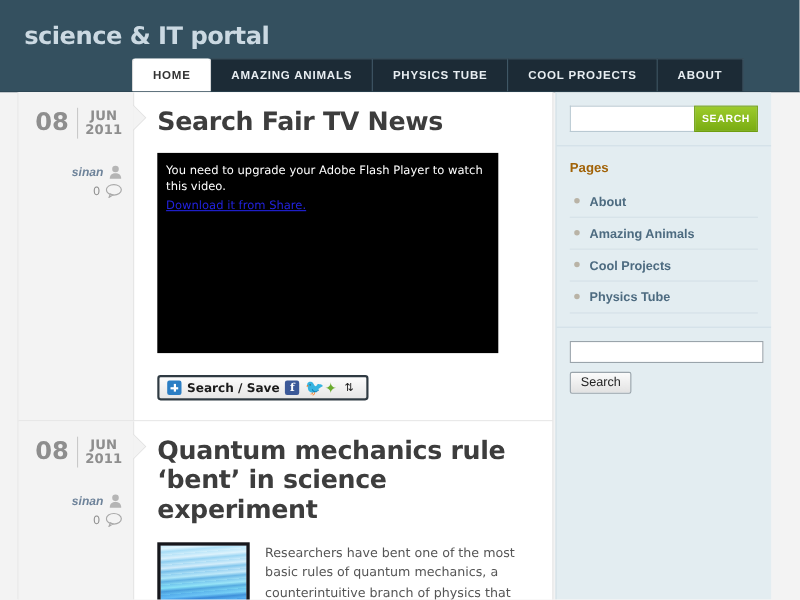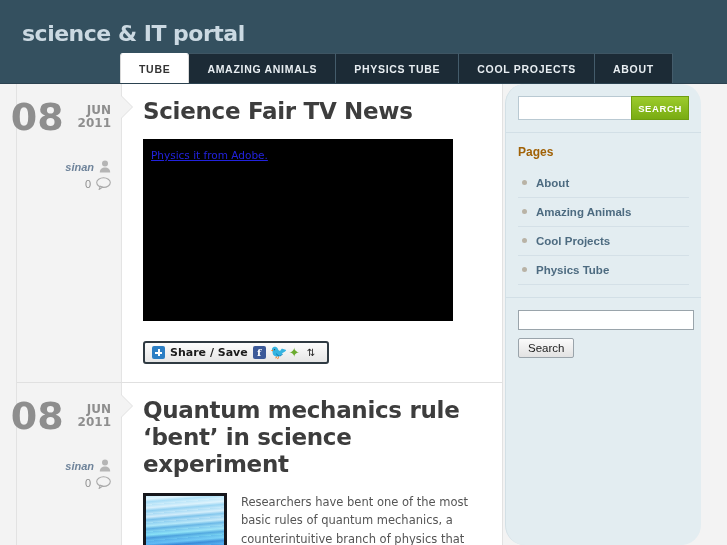--- a/index.html
+++ b/index.html
@@ -121,40 +121,40 @@
 
   .date-row {
     display: flex;
     align-items: center;
     justify-content: flex-end;
     padding-right: 10px;
     position: relative;
   }
 
   .date-day {
-    font-size: 38px;
+    font-size: 22px;
     font-weight: bold;
     color: #8e8e8e;
     line-height: 1;
     font-family: "DejaVu Sans", sans-serif;
   }
 
   .date-sep {
     width: 1px;
     background: #c9c9c9;
     height: 28px;
     margin: 0 7px;
   }
 
   .date-monthyear {
     font-size: 12px;
     font-weight: bold;
     color: #8e8e8e;
     line-height: 1.12;
-    text-align: right;
+    text-align: center;
     font-family: "DejaVu Sans", sans-serif;
   }
 
   
   .meta-arrow {
     position: absolute;
     right: -11px;
     top: 12px;
     width: 0;
     height: 0;
@@ -287,21 +287,20 @@
 
   
   #sidebar {
     position: absolute;
     left: 505px;
     top: 0;
     width: 196px;
     bottom: 0;
     background: #e3edf1;
     border-left: 1px solid #d3e0e6;
-    border-radius: 20px;
   }
 
   .widget { padding: 12px 12px; }
   .widget + .widget { border-top: 1px solid #d2dfe6; }
 
   .search-form { display: flex; height: 24px; }
   .search-input {
     flex: 1 1 auto;
     border: 1px solid #b9c9d2;
     border-right: none;
@@ -380,21 +379,21 @@
     font-family: "Liberation Sans", sans-serif;
   }
 </style>
 </head>
 <body>
 
 <div id="site-header">
   <div id="site-title">science &amp; IT portal</div>
 
   <nav id="main-nav">
-    <div class="nav-tab active">TUBE</div>
+    <div class="nav-tab active">HOME</div>
     <div class="nav-tab">AMAZING ANIMALS</div>
     <div class="nav-tab">PHYSICS TUBE</div>
     <div class="nav-tab">COOL PROJECTS</div>
     <div class="nav-tab">ABOUT</div>
   </nav>
 </div>
 
 <div id="page-wrap">
 
   <div id="content-col">
@@ -430,29 +429,30 @@
             <span class="icon-comment">
               <svg width="15" height="13" viewBox="0 0 15 13">
                 <ellipse cx="7.5" cy="5.6" rx="6.8" ry="4.8" fill="none" stroke="#a9a9a9" stroke-width="1.1"></ellipse>
                 <path d="M4.3 9.3 L3.2 12.4 L6.6 10.2 Z" fill="#ffffff" stroke="#a9a9a9" stroke-width="1.1"></path>
               </svg>
             </span>
           </div>
         </div>
 
         <div class="post-body">
-          <h2 class="post-title">Science Fair TV News</h2>
+          <h2 class="post-title">Search Fair TV News</h2>
 
           <div class="video-box">
-            <a class="video-link">Physics it from Adobe.</a>
+            <div class="video-msg">You need to upgrade your Adobe Flash Player to watch this video.</div>
+            <a class="video-link">Download it from Share.</a>
           </div>
 
           <div class="share-bar">
             <span class="sq sq-plus"></span>
-            <span class="share-label">Share / Save</span>
+            <span class="share-label">Search / Save</span>
             <span class="sq sq-fb">f</span>
             <span class="sq sq-tw">🐦</span>
             <span class="sq sq-sy">✦</span>
             <span class="sq sq-more">⇅</span>
           </div>
         </div>
 
       </div>
     </article>
 

